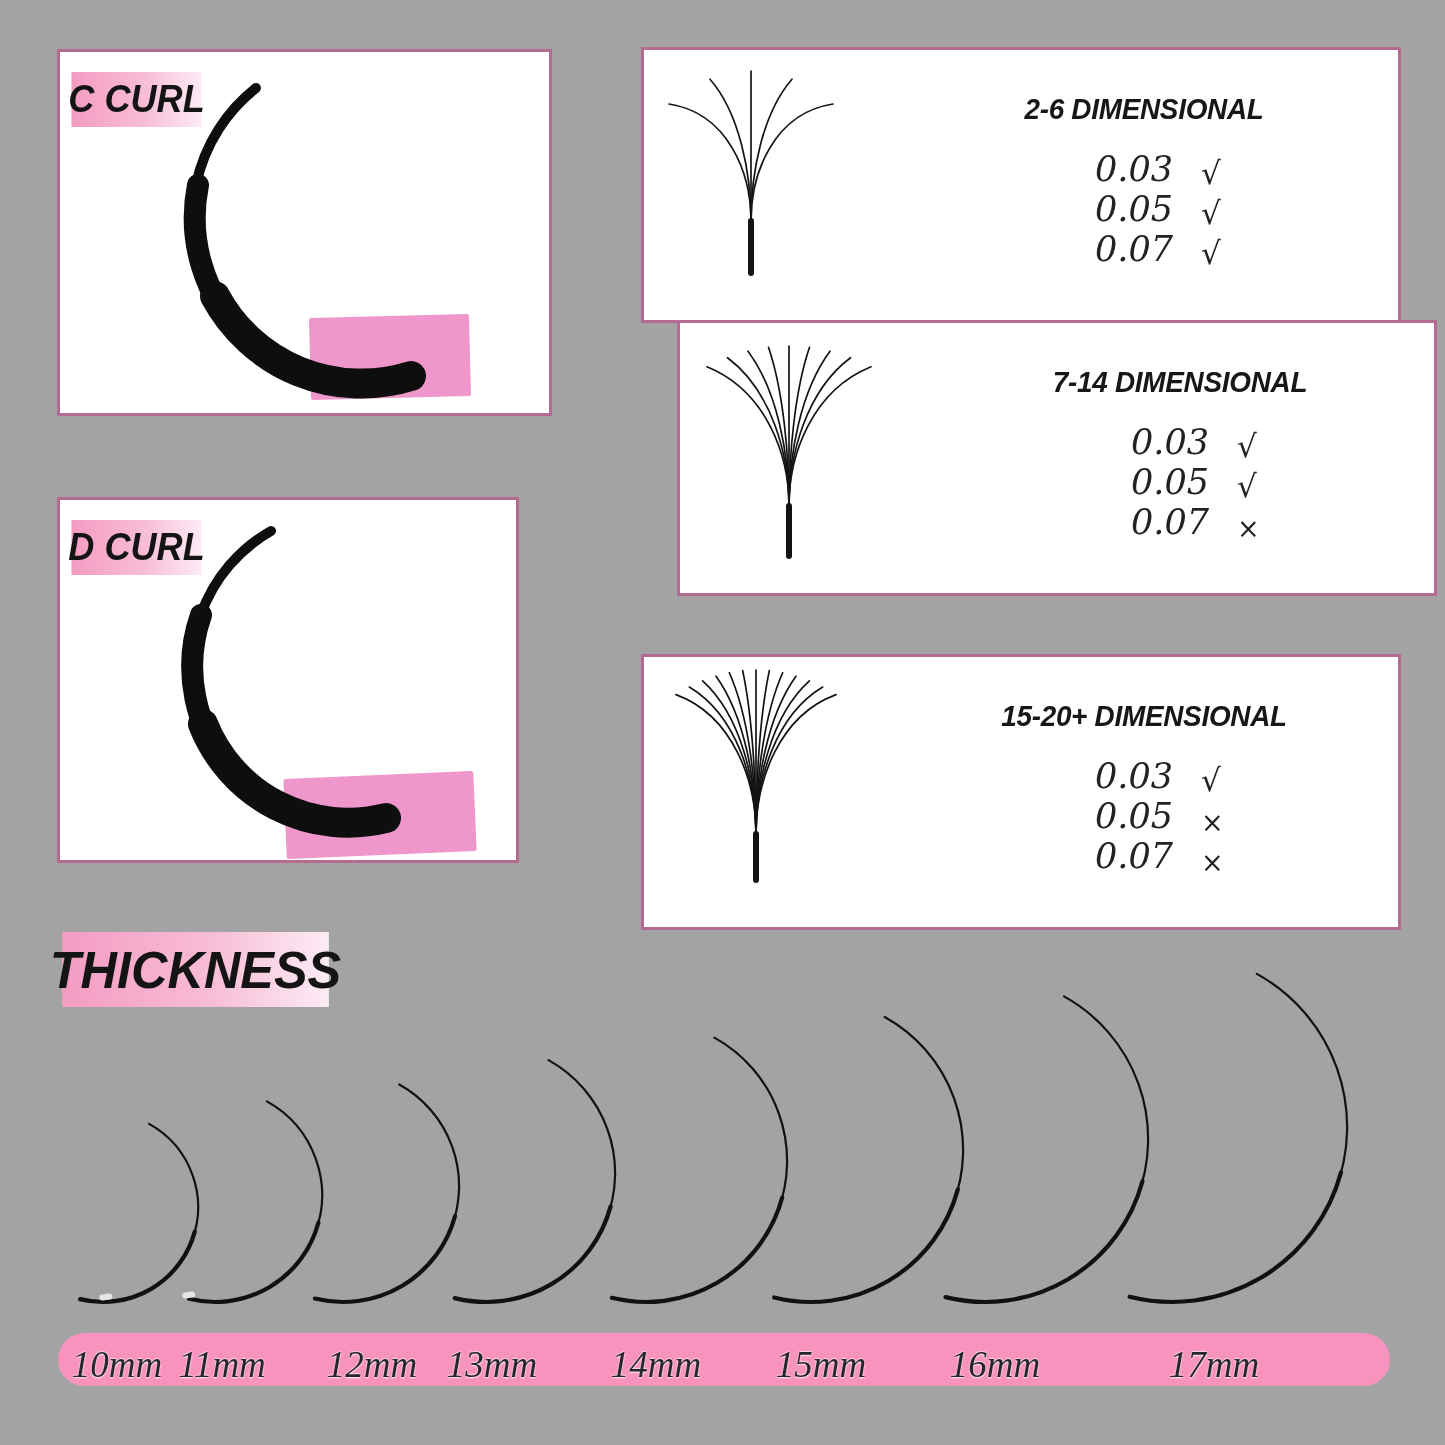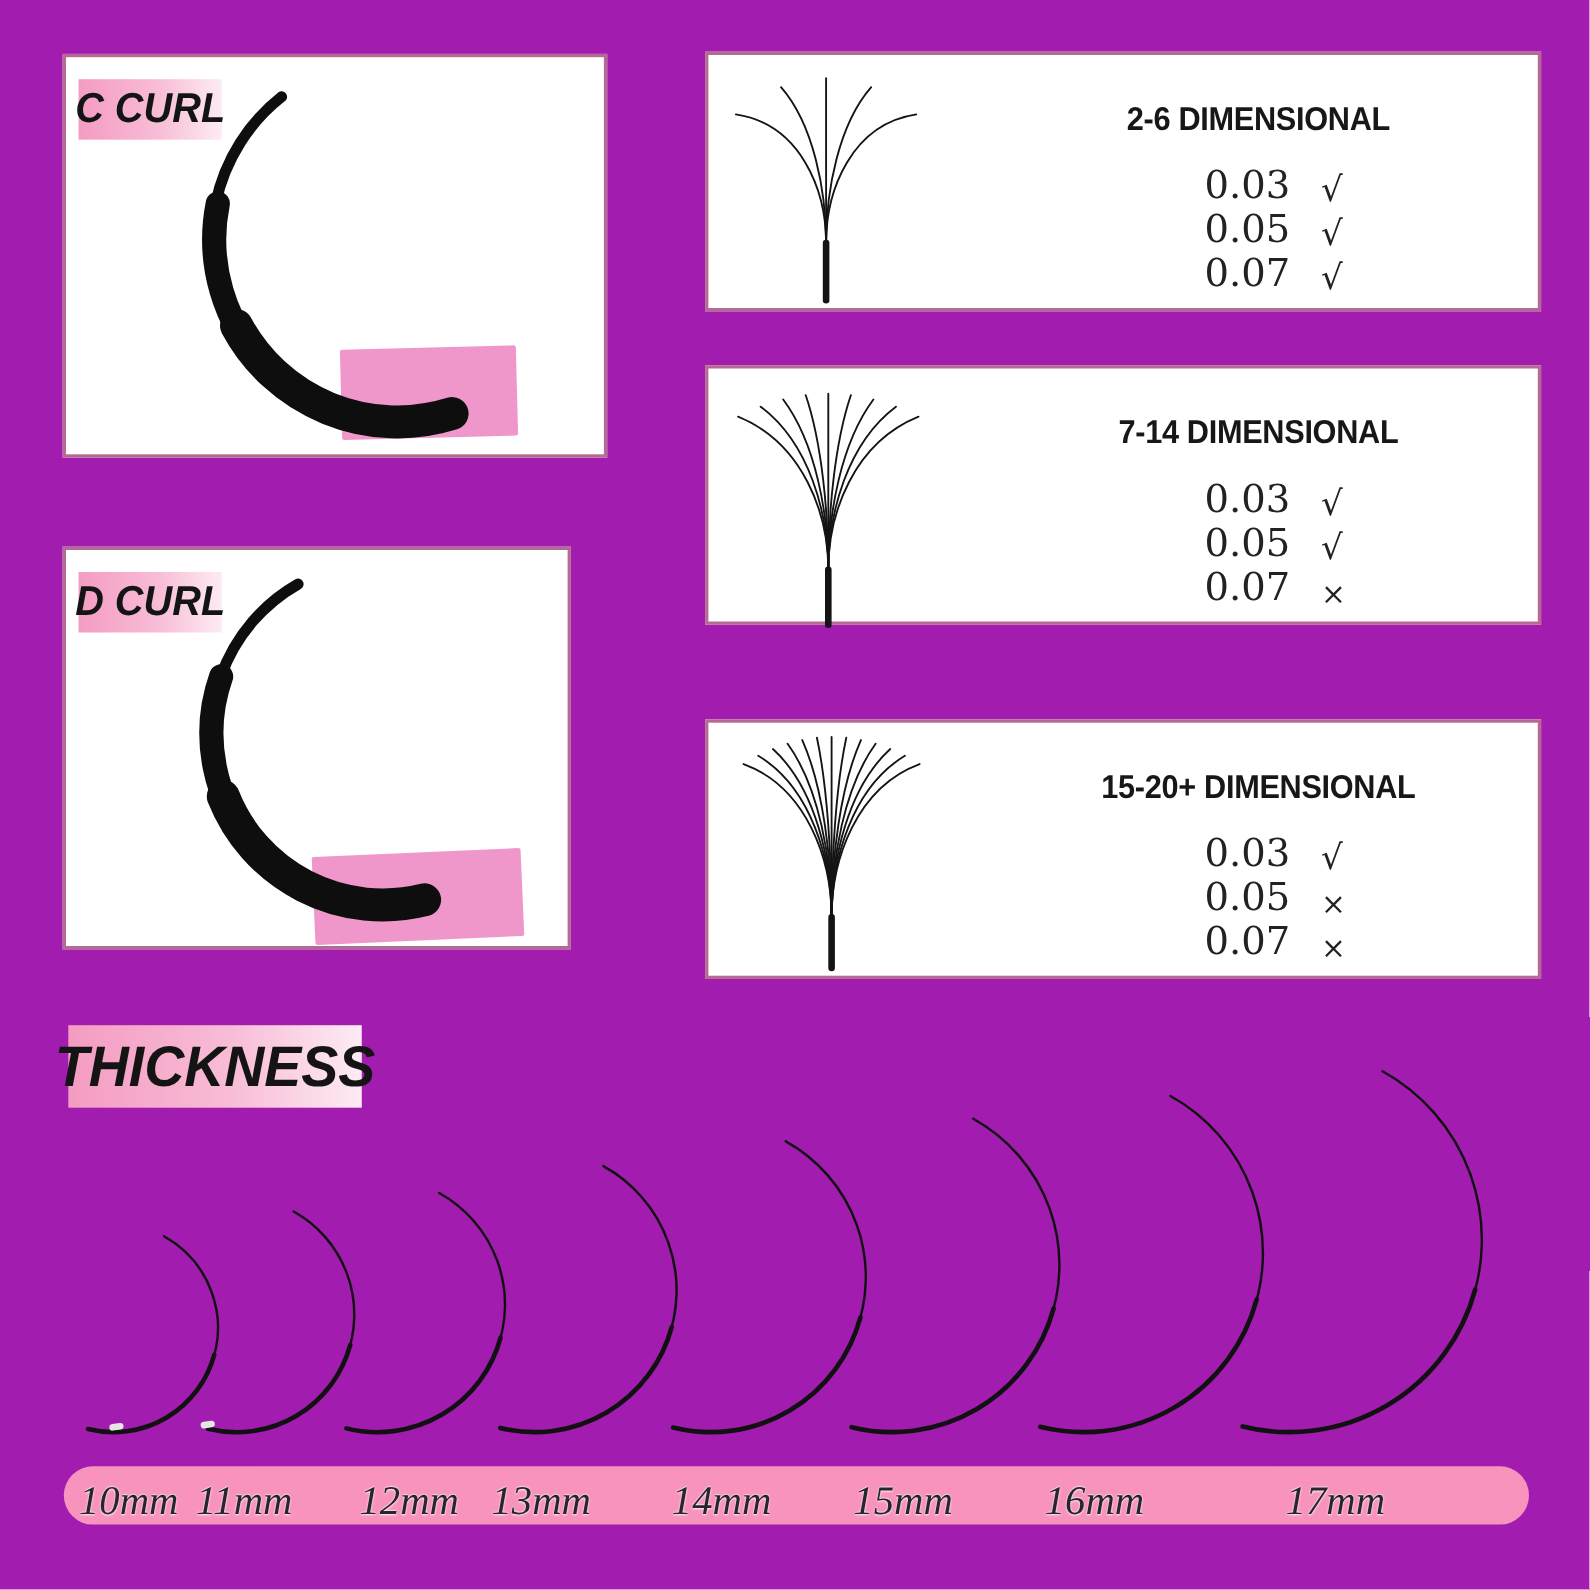--- a/index.html
+++ b/index.html
@@ -1,25 +1,25 @@
 <!DOCTYPE html>
 <html><head>
 <meta charset="utf-8">
 <style>
   html,body{margin:0;padding:0;background:#fff;}
-  .canvas{position:relative;width:1445px;height:1445px;background:#a21caf;
+  .canvas{position:relative;width:1445px;height:1445px;background:#a3a3a3;
           font-family:"Liberation Sans",sans-serif;overflow:hidden;}
 
   
   .card{position:absolute;box-sizing:border-box;border:3px solid #b56a91;background:#fff;}
   #c-curl-card{left:57px;top:49px;width:495px;height:367px;}
   #d-curl-card{left:57px;top:497px;width:462px;height:366px;}
-  .dim-card{left:641px;width:760px;height:236px;}
+  .dim-card{left:641px;width:760px;height:276px;font-style:italic;}
   #dim-card-0{top:47px;}
-  #dim-card-1{top:332px;}
+  #dim-card-1{top:320px;margin-left:36px;}
   #dim-card-2{top:654px;padding-left:28px;}
 
   
   .grad-label{position:absolute;display:flex;align-items:center;justify-content:center;
               background:linear-gradient(90deg,#f49cc2 0%,#f8bcd6 55%,#fdebf4 100%);
               color:#141414;font-style:italic;font-weight:bold;white-space:nowrap;}
   .curl-label{left:8px;top:20px;width:137px;height:55px;font-size:38px;transform:scaleX(.95);}
   #thickness-label{left:58px;top:932px;width:275px;height:75px;font-size:52px;transform:scaleX(.97);}
 
   

